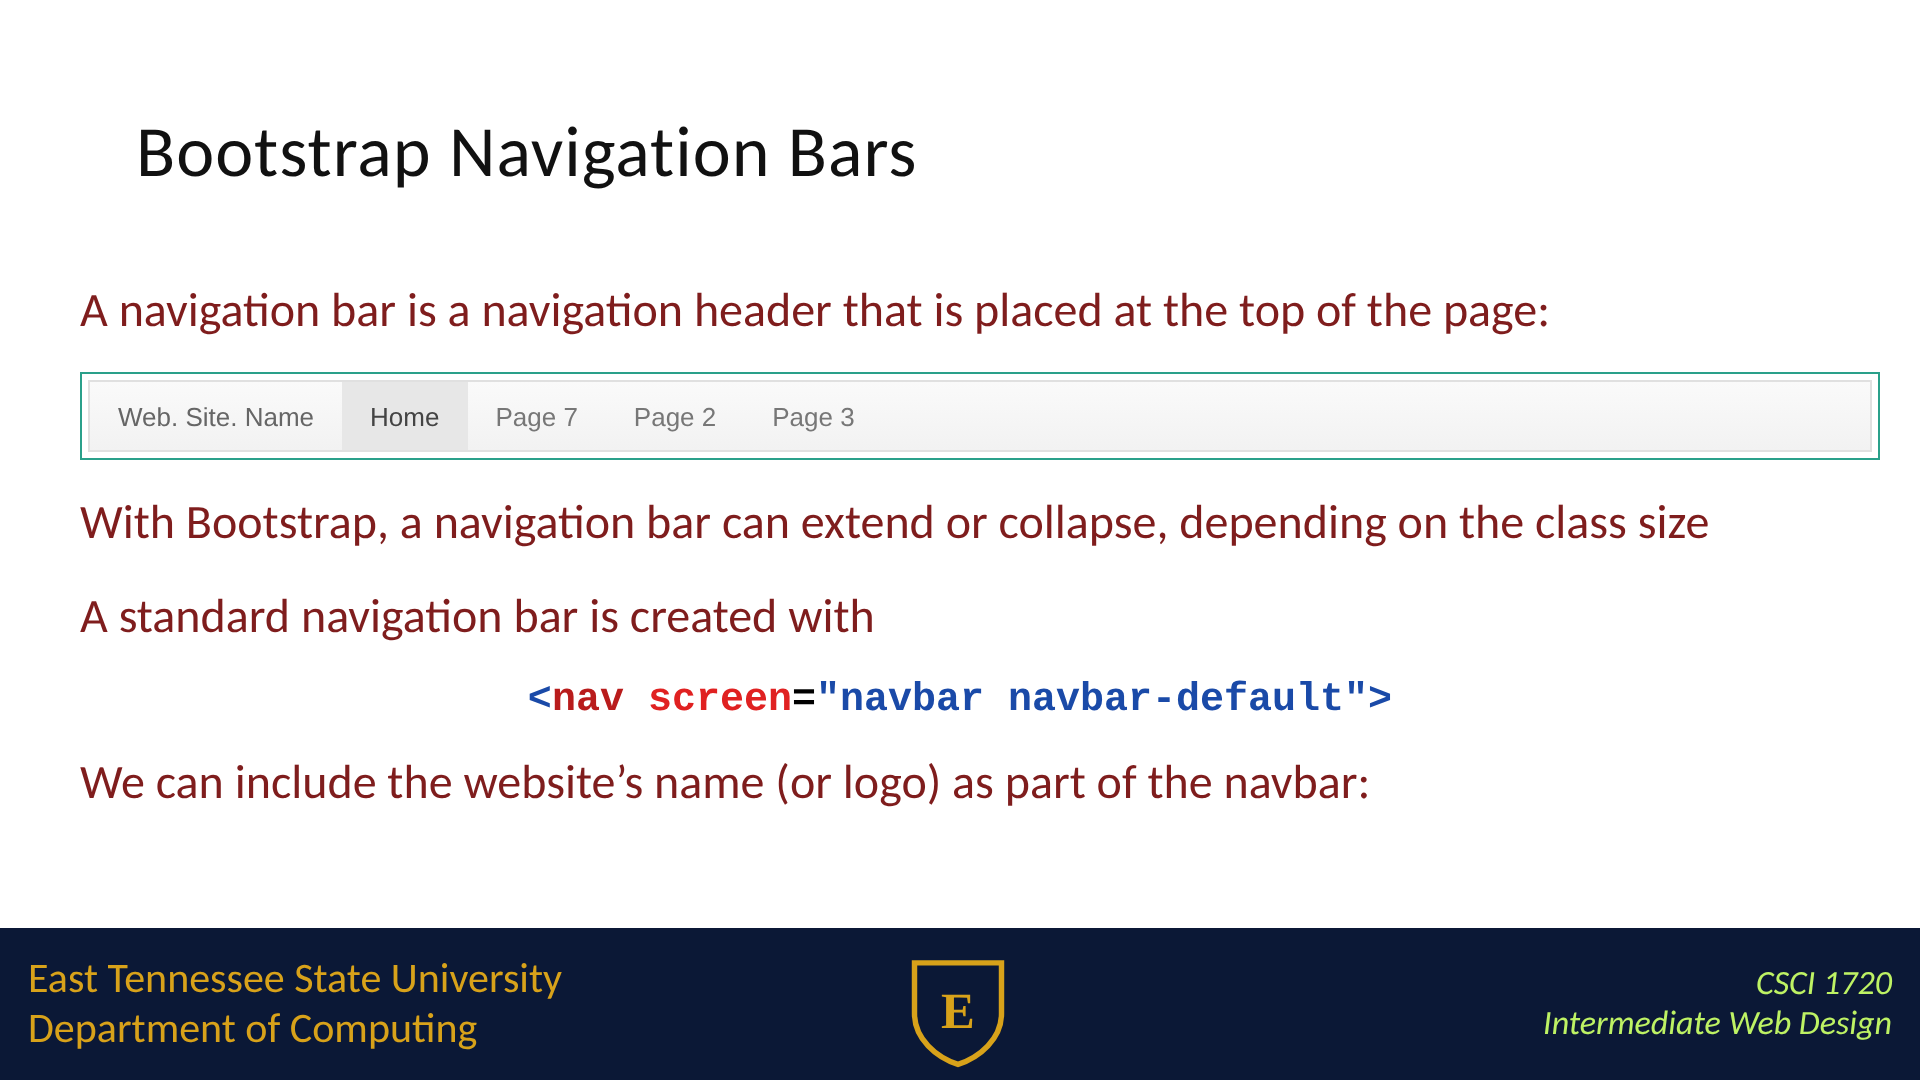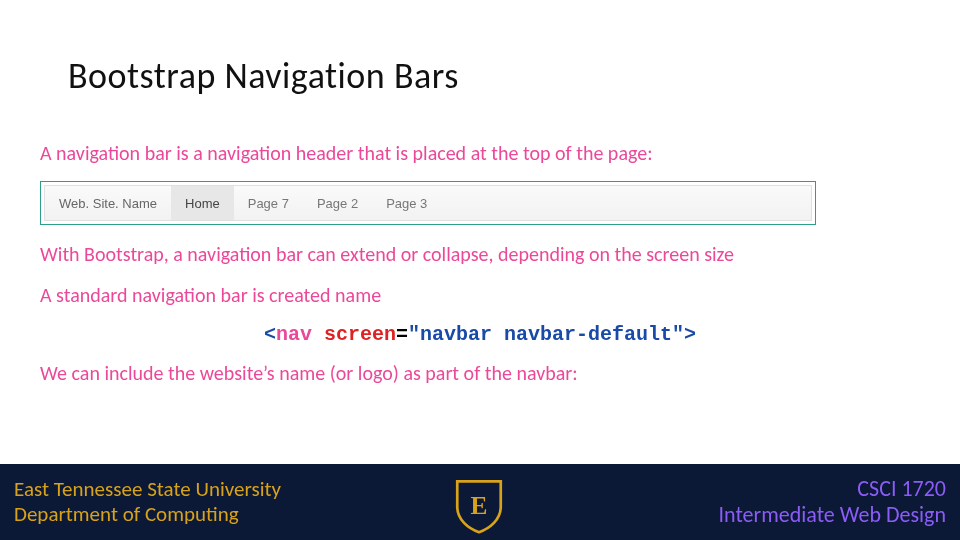--- a/index.html
+++ b/index.html
@@ -1,34 +1,34 @@
 <!DOCTYPE html>
 <html><head>
 <meta charset="utf-8">
 <style>
   * { box-sizing: border-box; margin: 0; padding: 0; }
   html, body { width: 960px; height: 540px; font-family: "Segoe UI", Calibri, Arial, sans-serif; background: #fff; color: #000; }
   .slide { position: relative; width: 960px; height: 540px; border-radius: 10px; }
   .title { position: absolute; left: 68px; top: 54px; font-size: 36px; font-weight: 400; color: #111; letter-spacing: 0.5px; }
   .body { position: absolute; left: 40px; top: 140px; width: 880px; }
-  .p { font-size: 20px; color: #ec4899; line-height: 1.35; margin-bottom: 14px; font-weight: 400; }
-  .navbar-wrap { width: 776px; margin: 4px 0 16px 0; border: 1px solid #2aa08a; padding: 3px; }
+  .p { font-size: 24px; color: #7f1d1d; line-height: 1.35; margin-bottom: 14px; font-weight: 400; }
+  .navbar-wrap { width: 900px; margin: 4px 0 16px 0; border: 1px solid #2aa08a; padding: 3px; }
   .navbar { background: linear-gradient(#fafafa,#f2f2f2); border: 1px solid #e0e0e0; display: flex; align-items: stretch; height: 36px; font-size: 13px; }
   .brand { padding: 0 14px; color: #666; display: flex; align-items: center; font-family: Arial, sans-serif; }
   .navitem { padding: 16px 14px; color: #777; display: flex; align-items: center; font-family: Arial, sans-serif; }
   .navitem.active { background: #e7e7e7; color: #444; }
   .code-line { font-family: "Courier New", monospace; font-size: 20px; font-weight: bold; text-align: center; margin: 6px 0 14px 0; }
   .tok-angle { color: #1a4aa8; }
-  .tok-tag { color: #ec4899; }
+  .tok-tag { color: #b91c1c; }
   .tok-attr { color: #e02121; }
   .tok-eq { color: #000; }
   .tok-str { color: #1a4aa8; }
   .footer { position: absolute; left: 0; bottom: 0; width: 960px; height: 76px; background: #0b1836; display: flex; align-items: center; justify-content: space-between; padding: 0 14px; }
   .footer-left { color: #d8a21a; font-size: 21px; line-height: 1.2; }
-  .footer-right { color: #8b5cf6; font-size: 22px; line-height: 1.2; text-align: right; }
+  .footer-right { color: #bef264; font-size: 17px; line-height: 1.2; text-align: right; font-style: italic; }
   .logo { width: 58px; height: 58px; position: absolute; left: 450px; bottom: 6px; }
   .shield { fill: #0b1836; stroke: #d8a21a; stroke-width: 3; }
   .shield-e { font-family: Georgia, serif; font-weight: bold; fill: #d8a21a; font-size: 28px; }
 </style>
 </head>
 <body>
 
 <div class="slide">
 
   <h1 class="title">Bootstrap Navigation Bars</h1>
@@ -40,23 +40,23 @@
     <div class="navbar-wrap">
       <div class="navbar">
         <div class="brand">Web. Site. Name</div>
         <div class="navitem active">Home</div>
         <div class="navitem">Page 7</div>
         <div class="navitem">Page 2</div>
         <div class="navitem">Page 3</div>
       </div>
     </div>
 
-    <p class="p">With Bootstrap, a navigation bar can extend or collapse, depending on the screen size</p>
+    <p class="p">With Bootstrap, a navigation bar can extend or collapse, depending on the class size</p>
 
-    <p class="p">A standard navigation bar is created name</p>
+    <p class="p">A standard navigation bar is created with</p>
 
     <div class="code-line">
       <span class="tok-angle">&lt;</span><span class="tok-tag">nav</span><span> </span><span class="tok-attr">screen</span><span class="tok-eq">=</span><span class="tok-str">"navbar navbar-default"</span><span class="tok-angle">&gt;</span>
     </div>
 
     <p class="p">We can include the website’s name (or logo) as part of the navbar:</p>
 
   </div>
 
   <div class="footer">

